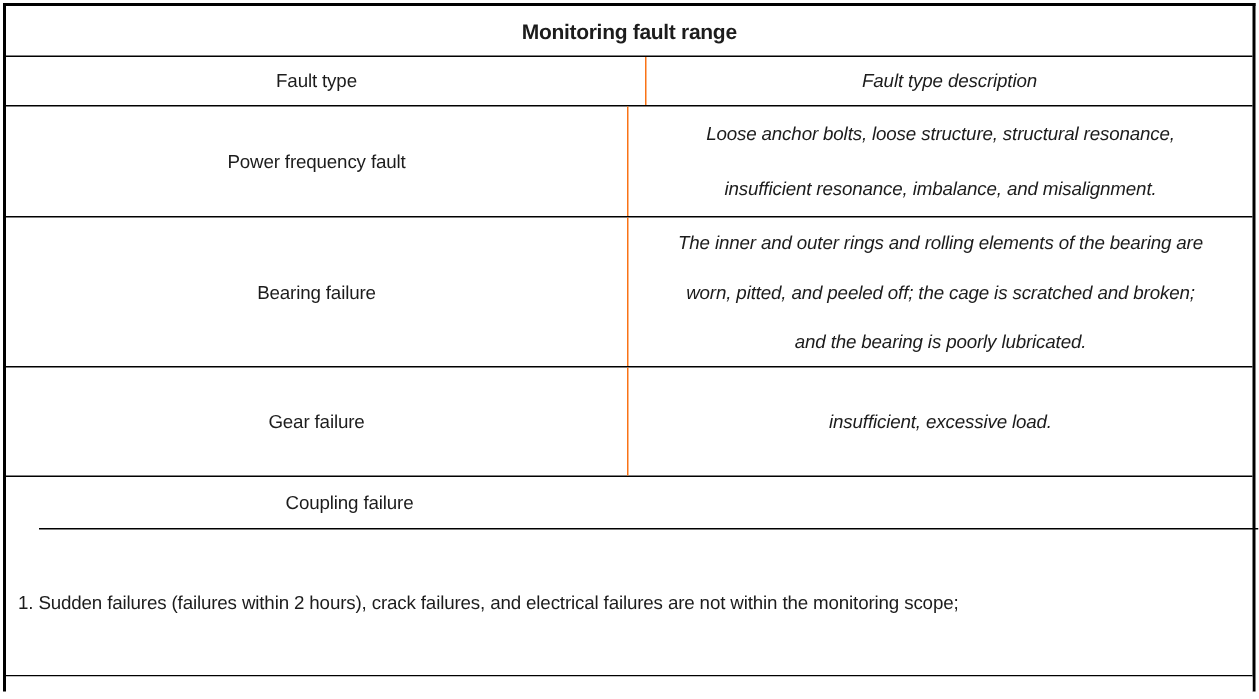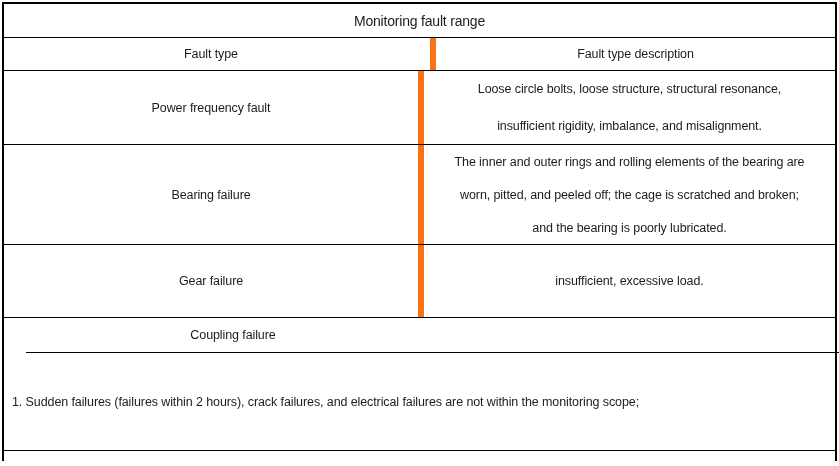--- a/index.html
+++ b/index.html
@@ -17,31 +17,31 @@
     position: absolute;
     left: 2px; top: 2px;
     width: 835px;
     border: 2px solid #000000;
     border-bottom: none;
     background: #ffffff;
   }
   .row { display: flex; width: 100%; border-bottom: 1px solid #000000; }
   .title-row { height: 34px; align-items: center; justify-content: center; }
   .title {
-    font-size: 14px; font-weight: normal; letter-spacing: -0.2px;
+    font-size: 14px; font-weight: bold; letter-spacing: -0.2px;
     white-space: nowrap; text-align: center;
   }
   .header-row { height: 33px; gap: 12px; }
   .cell {
     display: flex; flex-direction: column;
     justify-content: space-around; align-items: center;
     font-size: 12.5px; letter-spacing: -0.1px;
   }
   .cell.left { width: 414px; }
-  .cell.right { width: 416px; border-left: 6px solid #f97316; flex: 1; }
+  .cell.right { width: 416px; border-left: 1px solid #f97316; flex: 1; font-style: italic; }
   .line { white-space: nowrap; text-align: center; line-height: 16px; }
   .row-1 { height: 74px; }
   .row-2 { height: 100px; }
   .row-3 { height: 73px; }
   .row-4 { height: 35px; margin-left: 22px; }
   .misspelled {
     text-decoration-line: underline;
     text-decoration-style: wavy;
     text-decoration-color: #c00000;
     text-decoration-thickness: 1px;
@@ -75,22 +75,22 @@
       <div class="cell right">
         <div class="line">Fault type description</div>
       </div>
     </div>
 
     <div class="row row-1">
       <div class="cell left">
         <div class="line">Power frequency fault</div>
       </div>
       <div class="cell right">
-        <div class="line">Loose circle bolts, loose structure, structural resonance,</div>
-        <div class="line">insufficient rigidity, imbalance, and misalignment.</div>
+        <div class="line">Loose anchor bolts, loose structure, structural resonance,</div>
+        <div class="line">insufficient resonance, imbalance, and misalignment.</div>
       </div>
     </div>
 
     <div class="row row-2">
       <div class="cell left">
         <div class="line">Bearing failure</div>
       </div>
       <div class="cell right">
         <div class="line">The inner and outer rings and rolling elements of the bearing are</div>
         <div class="line">worn, pitted, and peeled off; the cage is scratched and broken;</div>

